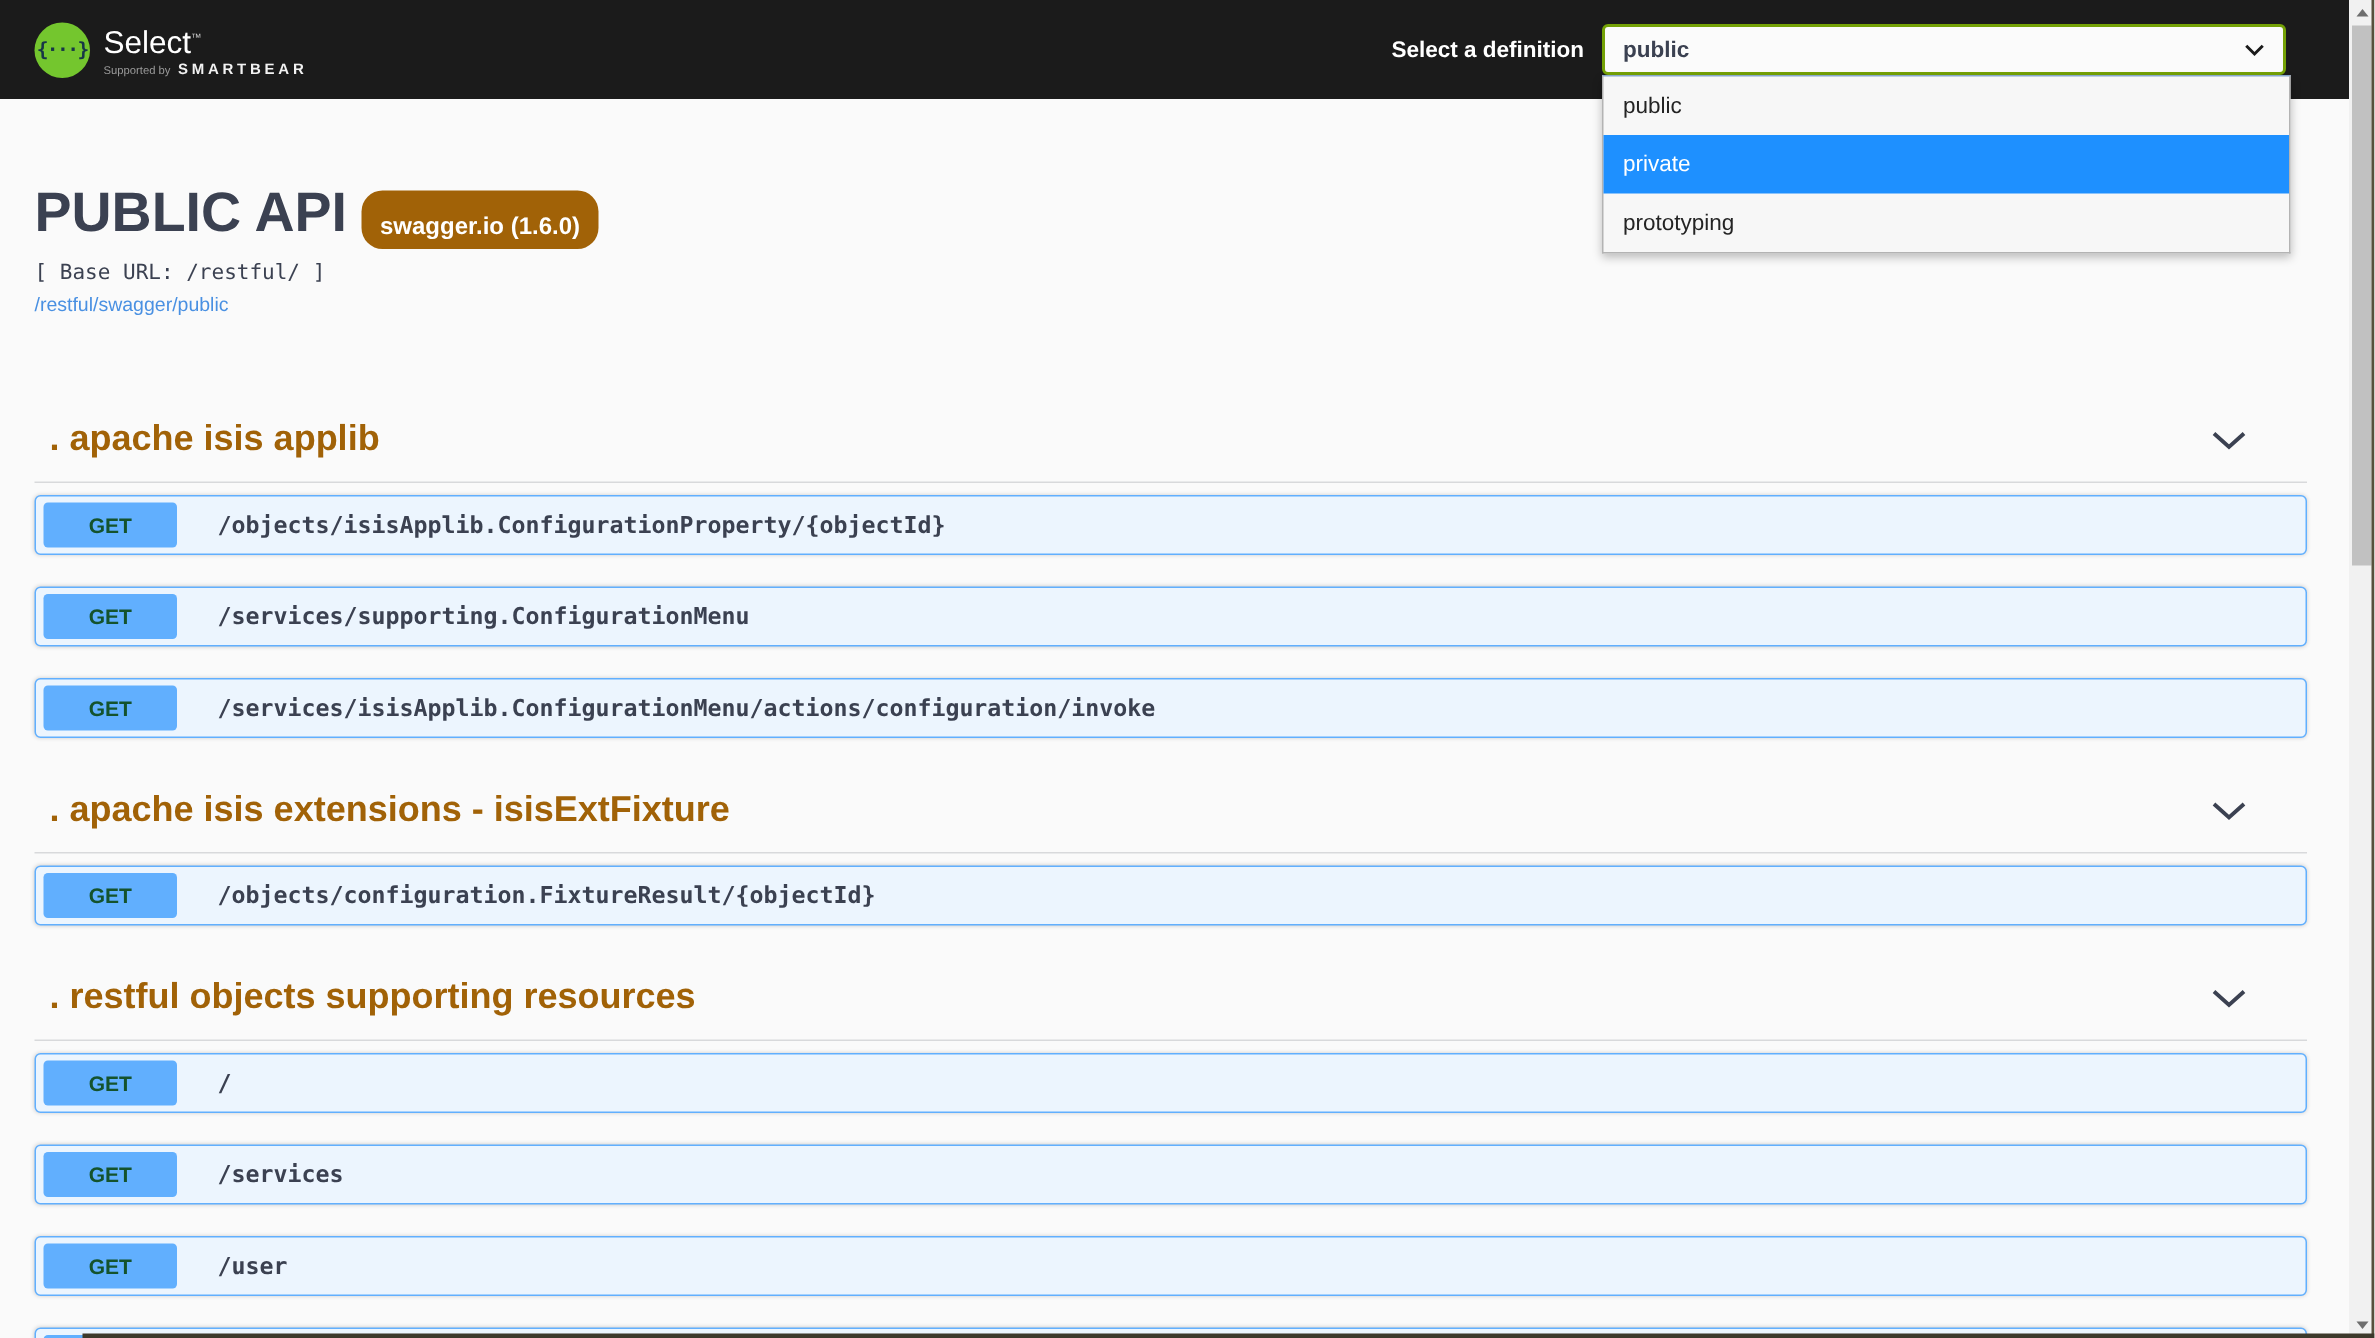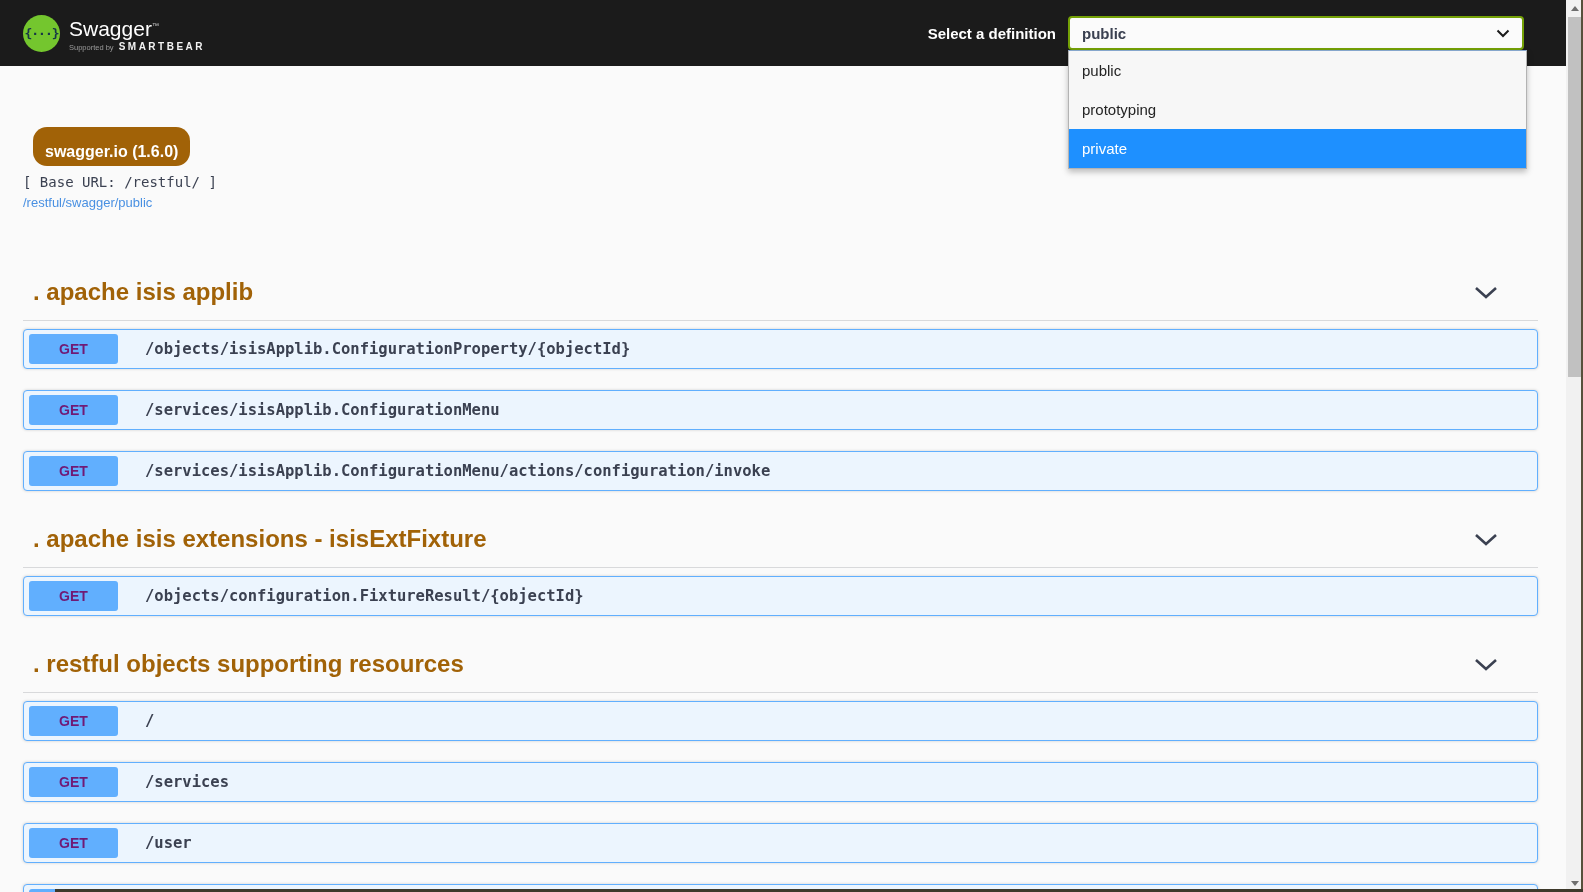--- a/index.html
+++ b/index.html
@@ -84,21 +84,21 @@
 
   .endpoints { padding-top:8px; }
   .endpoint {
     height:40px; margin-bottom:21px; background:#ecf5fe;
     border:1px solid #61affe; border-radius:4px;
     display:flex; align-items:center; padding:0 10px 0 5px;
     box-shadow:0 0 3px rgba(0,0,0,.18); cursor:pointer;
   }
   .endpoint:last-child { margin-bottom:0; }
   .method-badge {
-    flex:none; width:89px; height:30px; background:#61affe; color:#701a75;
+    flex:none; width:89px; height:30px; background:#61affe; color:#14532d;
     border-radius:3px; display:flex; align-items:center; justify-content:center;
     font-size:14px; font-weight:bold;
   }
   .endpoint-path {
     margin-left:27px; font-family:"DejaVu Sans Mono", monospace;
     font-size:15.5px; font-weight:600; color:#3b4151; white-space:nowrap;
   }
 
   
   .scrollbar {
@@ -116,21 +116,21 @@
   .edge-right { position:absolute; top:0; right:0; width:2px; height:892px; background:#57503c; z-index:40; }
   .edge-bottom { position:absolute; bottom:0; left:55px; right:0; height:3px; background:#3d392b; z-index:40; }
 </style>
 </head>
 <body>
 
 <header class="topbar">
   <div class="brand">
     <div class="logo-circle">{···}</div>
     <div class="brand-text">
-      <span class="brand-name"><span>Swagger</span><sup>™</sup></span>
+      <span class="brand-name"><span>Select</span><sup>™</sup></span>
       <span class="brand-sub">
         <span class="supported-by">Supported by</span>
         <span class="smartbear">SMARTBEAR</span>
       </span>
     </div>
   </div>
 
   <div class="definition-area">
     <span class="select-label">Select a definition</span>
     <div class="select-box">
@@ -139,27 +139,28 @@
         <svg width="14" height="9" viewBox="0 0 14 9">
             <path d="M1.5 1.5 L7 7 L12.5 1.5" fill="none" stroke="#1b1b1b" stroke-width="2"></path>
           </svg>
       </span>
     </div>
   </div>
 </header>
 
 <div class="dropdown-panel" id="dropdown-panel">
     <div class="dropdown-option">public</div>
+    <div class="dropdown-option highlighted">private</div>
     <div class="dropdown-option">prototyping</div>
-    <div class="dropdown-option highlighted">private</div>
   </div>
 
 <main class="main">
   <div class="info-block">
     <div class="title-row">
+      <h1 class="page-title">PUBLIC API</h1>
       <span class="version-badge">swagger.io (1.6.0)</span>
     </div>
     <div class="base-url">[ Base URL: /restful/ ]</div>
     <a class="spec-link">/restful/swagger/public</a>
   </div>
 
   <div id="sections">
       <section class="api-section first">
     <div class="section-header">
       <h3 class="section-title">. apache isis applib</h3>
@@ -169,21 +170,21 @@
             </svg>
       </span>
     </div>
     <div class="endpoints">
           <div class="endpoint">
     <span class="method-badge">GET</span>
     <span class="endpoint-path">/objects/isisApplib.ConfigurationProperty/{objectId}</span>
   </div>
           <div class="endpoint">
     <span class="method-badge">GET</span>
-    <span class="endpoint-path">/services/isisApplib.ConfigurationMenu</span>
+    <span class="endpoint-path">/services/supporting.ConfigurationMenu</span>
   </div>
           <div class="endpoint">
     <span class="method-badge">GET</span>
     <span class="endpoint-path">/services/isisApplib.ConfigurationMenu/actions/configuration/invoke</span>
   </div>
         </div>
   </section>
       <section class="api-section">
     <div class="section-header">
       <h3 class="section-title">. apache isis extensions - isisExtFixture</h3>

